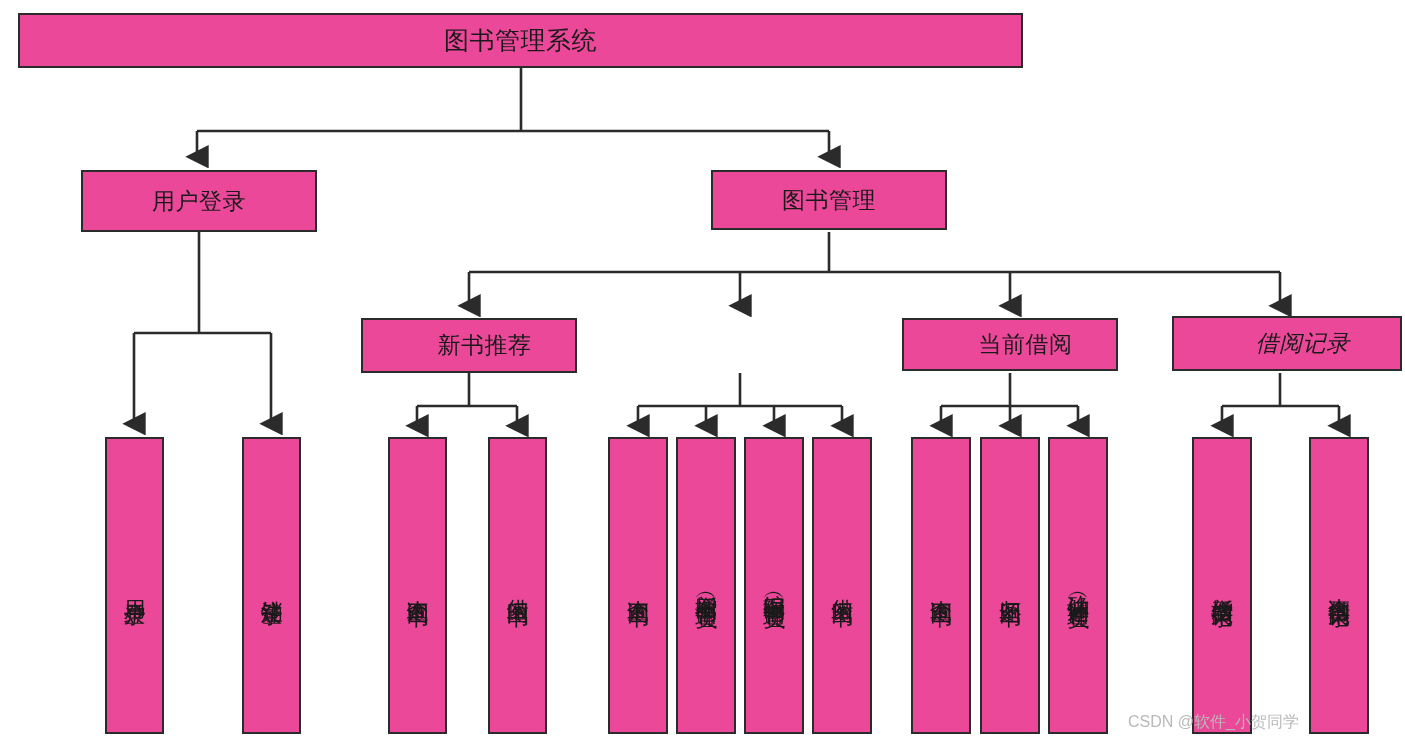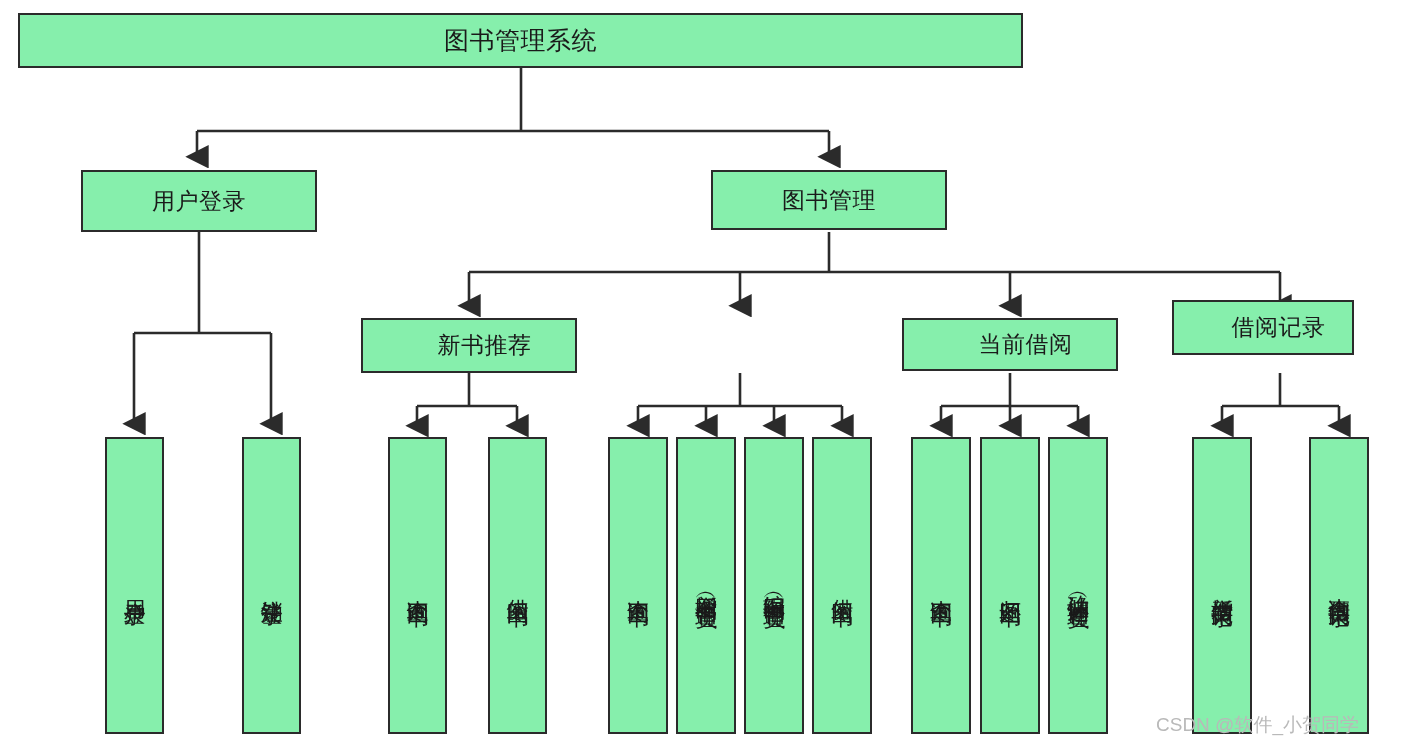--- a/index.html
+++ b/index.html
@@ -23,21 +23,21 @@
     position: absolute;
     top: 0;
     left: 0;
     width: 1405px;
     height: 747px;
   }
   .node-box {
     position: absolute;
     box-sizing: border-box;
     border: 2px solid #2b2b2b;
-    background: #86efac;
+    background: #ec4899;
     display: flex;
     align-items: center;
     justify-content: center;
     overflow: hidden;
   }
   .node-label {
     color: #1a1a1a;
     white-space: nowrap;
     letter-spacing: 0.5px;
   }
@@ -46,23 +46,23 @@
   .level3 .node-label { font-size: 23px; margin-left: 31px; }
   .leaf .node-label {
     font-size: 22px;
     writing-mode: vertical-rl;
     text-orientation: upright;
     line-height: 1.12;
     letter-spacing: 2px;
   }
   .watermark {
     position: absolute;
-    left: 1156px;
+    left: 1128px;
     top: 712px;
-    font-size: 19px;
+    font-size: 16px;
     color: #b9b9b9;
     white-space: nowrap;
     pointer-events: none;
   }
 </style>
 </head>
 <body>
 
 <div id="diagram-root">
 
@@ -126,21 +126,21 @@
   <div class="node-box level2" style="left:711px; top:170px; width:236px; height:60px;">
     <span class="node-label">图书管理</span>
   </div>
 
   <div class="node-box level3" style="left:361px; top:318px; width:216px; height:55px;">
     <span class="node-label">新书推荐</span>
   </div>
   <div class="node-box level3" style="left:902px; top:318px; width:216px; height:53px;">
     <span class="node-label">当前借阅</span>
   </div>
-  <div class="node-box level3" style="left:1172px; top:300px; width:182px; height:55px;">
+  <div class="node-box level3" style="left:1172px; top:316px; width:230px; height:55px;font-style:italic;">
     <span class="node-label">借阅记录</span>
   </div>
 
   <div class="node-box leaf" style="left:105px; top:437px; width:59px; height:297px;">
     <span class="node-label">用户登录</span>
   </div>
   <div class="node-box leaf" style="left:242px; top:437px; width:59px; height:297px;">
     <span class="node-label">注销登录</span>
   </div>
 

